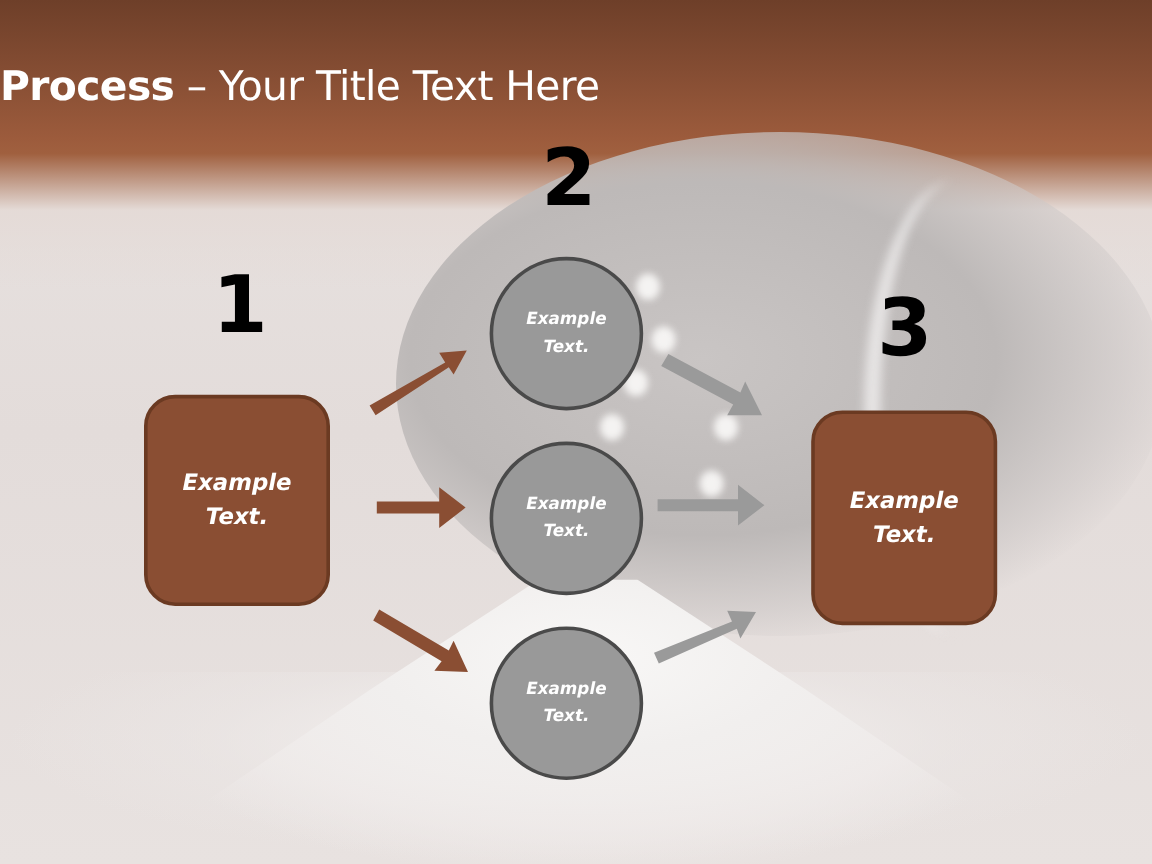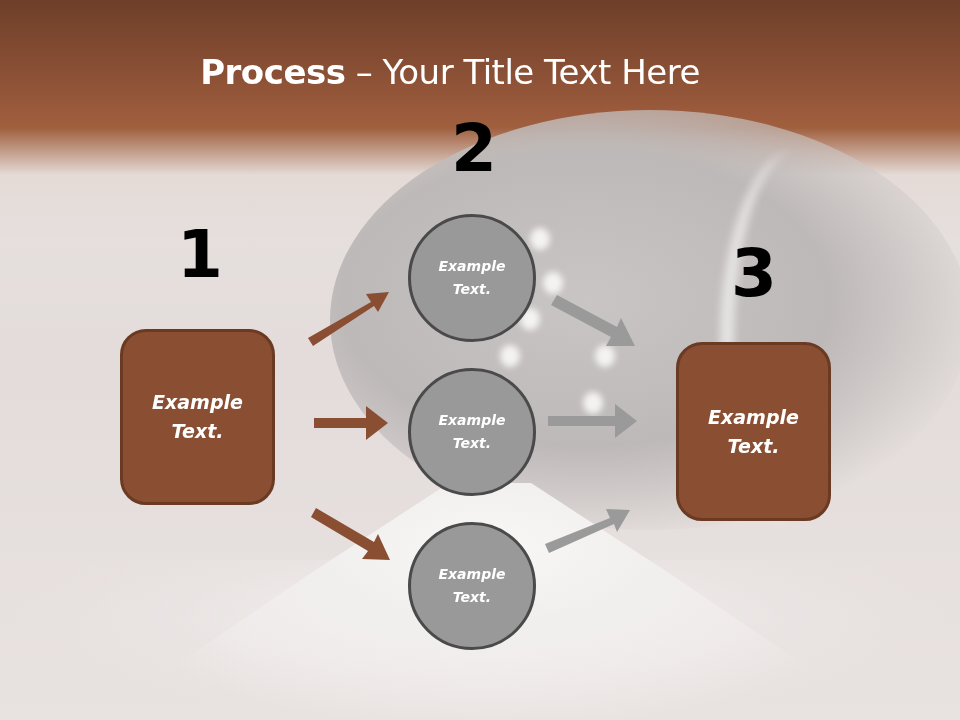--- a/index.html
+++ b/index.html
@@ -13,21 +13,21 @@
             background: radial-gradient(ellipse at 40% 45%, #c9c5c4 0%, #bdb9b8 45%, rgba(205,200,199,0.6) 65%, rgba(230,225,223,0) 75%); }
   .shaker-rim { position:absolute; left:720px; top:150px; width:140px; height:380px; border-radius:50%;
                 border-left:14px solid rgba(245,244,243,0.7); filter:blur(4px); }
   .dot { position:absolute; width:20px; height:22px; border-radius:50%; background:rgba(250,248,247,0.9); filter:blur(3px); }
   .salt { position:absolute; left:80px; top:470px; width:820px; height:260px;
           background: radial-gradient(ellipse at 50% 30%, #f8f7f6 0%, #f1efee 30%, rgba(240,236,235,0.7) 55%, rgba(235,230,228,0) 72%);
           clip-path: polygon(0 100%, 28% 40%, 45% 5%, 55% 5%, 72% 40%, 100% 100%); }
   .salt-base { position:absolute; left:0; top:560px; width:960px; height:160px;
                background: radial-gradient(ellipse at 50% 35%, rgba(246,244,243,0.9) 0%, rgba(236,232,231,0.5) 45%, rgba(230,224,222,0) 70%); }
 
-  .title { position:absolute; left:0; width:900px; top:52px; text-align:center; color:#ffffff;
+  .title { position:absolute; left:0; width:900px; top:52px; text-align:left; color:#ffffff;
            font-size:34px; font-family:"DejaVu Sans", sans-serif; letter-spacing:-0.5px; }
   .title .strong { font-weight:bold; }
 
   .num { position:absolute; font-family:"DejaVu Sans", sans-serif; font-weight:bold; font-size:66px; color:#000; line-height:1; }
 
   .box { position:absolute; width:155px; height:176px; background:#8a4e33; border:3px solid #6b3a22;
          border-radius:26px; box-sizing:border-box; display:flex; align-items:center; justify-content:center;
          text-align:center; color:#fff; font-style:italic; font-weight:bold; font-size:19px; line-height:29px;
          font-family:"DejaVu Sans", sans-serif; }
   .circle { position:absolute; width:128px; height:128px; border-radius:50%; background:#999999;

